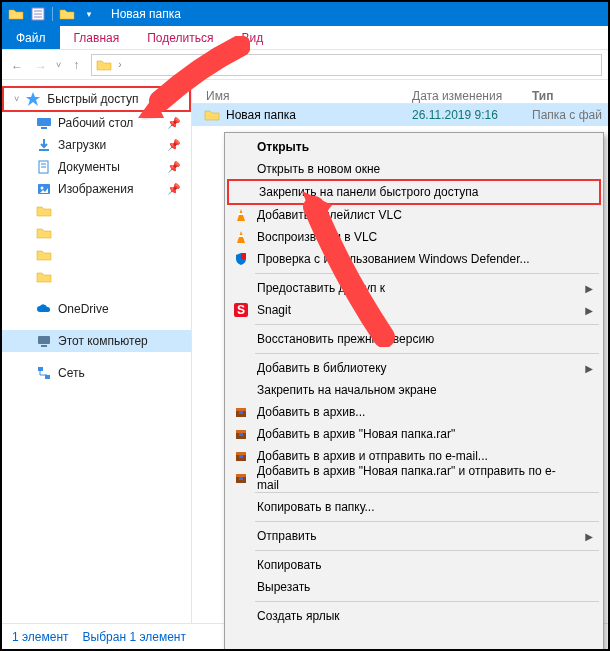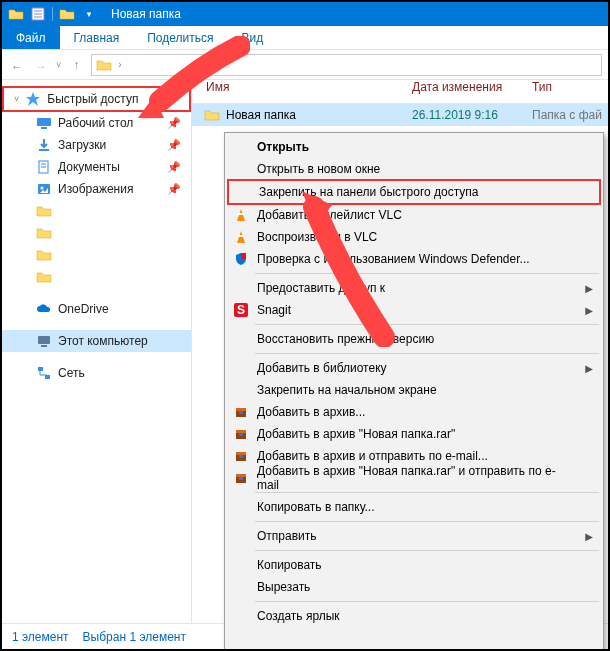--- a/index.html
+++ b/index.html
@@ -3,43 +3,43 @@
 <meta charset="utf-8">
 <style>
   * { box-sizing: border-box; margin: 0; padding: 0; font-family: 'Segoe UI', Tahoma, sans-serif; font-size: 12px; }
   body { width: 610px; height: 651px; overflow: hidden; background: #fff; position: relative; border: 2px solid #000; }
   .titlebar { height: 24px; background: #0078d7; color: #fff; display: flex; align-items: center; padding: 0 6px; gap: 8px; }
   .titlebar .icon { width: 16px; height: 16px; display: inline-flex; align-items: center; justify-content: center; }
   .qat { display: flex; gap: 6px; align-items: center; }
   .qat .sep { width: 1px; height: 14px; background: rgba(255,255,255,.4); }
   .title-text { margin-left: 6px; }
   .ribbon { height: 24px; background: #fff; display: flex; border-bottom: 1px solid #e5e5e5; }
-  .ribbon .tab { padding: 0 14px; display: flex; align-items: center; color: #0369a1; cursor: default; }
+  .ribbon .tab { padding: 0 14px; display: flex; align-items: center; color: #be185d; cursor: default; }
   .ribbon .tab.file { background: #0078d7; color: #fff; }
   .nav { height: 30px; display: flex; align-items: center; gap: 6px; padding: 2px 6px; border-bottom: 1px solid #e5e5e5; }
   .nav .arrow { color: #888; width: 18px; text-align: center; }
   .nav .sep { color: #888; }
   .addr { flex: 1; height: 22px; border: 1px solid #ccc; background: #fff; display: flex; align-items: center; padding: 0 4px; gap: 6px; }
   .content { display: flex; position: relative; height: calc(100% - 24px - 24px - 30px - 26px); }
   .sidebar { width: 190px; border-right: 1px solid #e5e5e5; padding: 6px 0; background: #fff; }
   .side-item { display: flex; align-items: center; height: 22px; padding: 0 6px 0 18px; gap: 6px; color: #222; position: relative; }
   .side-item .pin { position: absolute; right: 10px; color: #666; font-size: 11px; }
   .side-item.sel { background: #cce8ff; }
   .side-item.qa { margin-left: -4px; }
   .qa-box { border: 2px solid #e33; padding: 0; }
   .ic { width: 16px; height: 16px; display: inline-flex; align-items: center; justify-content: center; }
   .folder-ic svg, .ic svg { display: block; }
   .side-group { margin-bottom: 10px; }
   .sub { padding-left: 34px !important; }
   .plain-folder { padding-left: 34px !important; }
   .main { flex: 1; position: relative; }
-  .headers { height: 24px; display: flex; align-items: flex-start; border-bottom: 1px solid #e5e5e5; color: #7f1d1d; }
+  .headers { height: 24px; display: flex; align-items: flex-end; border-bottom: 1px solid #e5e5e5; color: #737373; }
   .col-name { width: 220px; padding-left: 14px; }
   .col-date { width: 120px; }
-  .col-type { flex: 1; }
+  .col-type { flex: 1; font-weight: bold; }
   .row { height: 22px; display: flex; align-items: center; background: #cce8ff; }
   .row .cell-name { width: 220px; padding-left: 12px; display: flex; align-items: center; gap: 6px; }
   .row .cell-date { width: 120px; color: #0f766e; }
   .row .cell-type { flex: 1; color: #737373; }
   .status { height: 26px; border-top: 1px solid #e5e5e5; display: flex; align-items: center; padding: 0 10px; gap: 14px; color: #0066cc; }
   .ctx { position: absolute; left: 222px; top: 130px; width: 380px; background: #f2f2f2; border: 1px solid #a0a0a0; box-shadow: 3px 3px 6px rgba(0,0,0,.3); padding: 3px 2px; z-index: 10; }
   .ctx-item { height: 22px; display: flex; align-items: center; padding: 0 28px 0 30px; position: relative; color: #000; }
   .ctx-item.bold { font-weight: 600; align-items: center; }
   .ctx-item .ci { position: absolute; left: 6px; width: 16px; height: 16px; display: inline-flex; align-items: center; justify-content: center; }
   .ctx-item .arrow-r { position: absolute; right: 8px; color: #555; font-size: 10px; }

